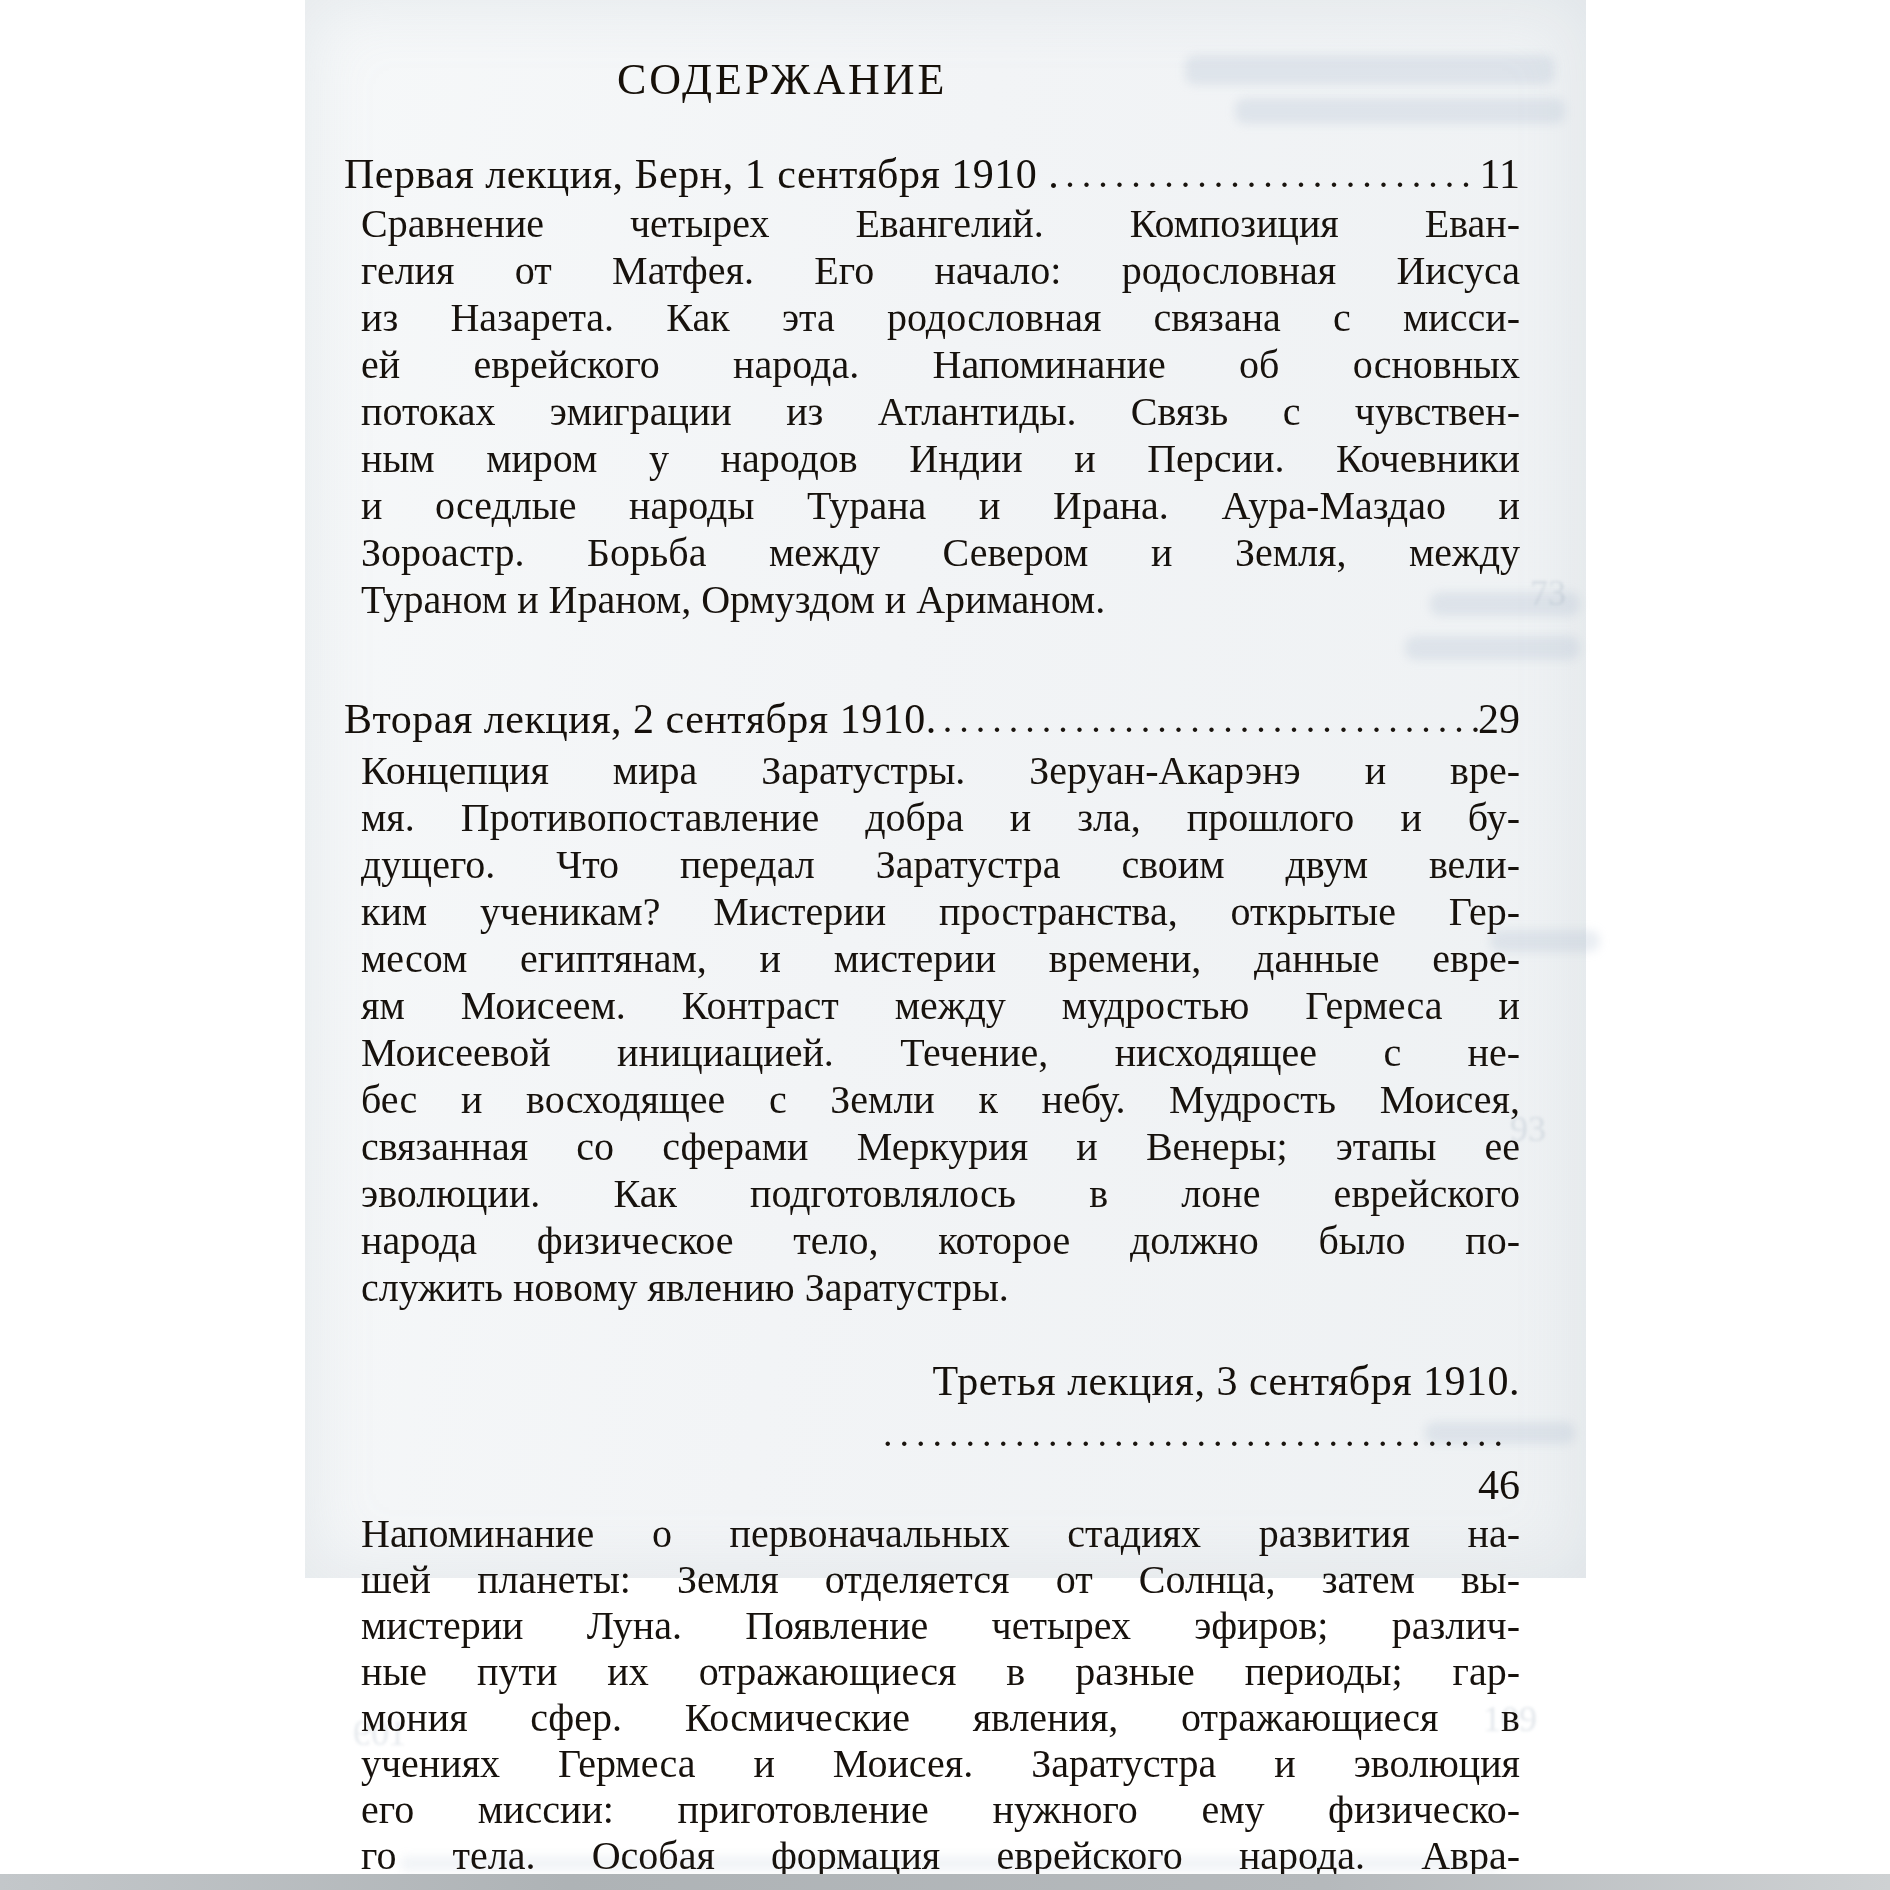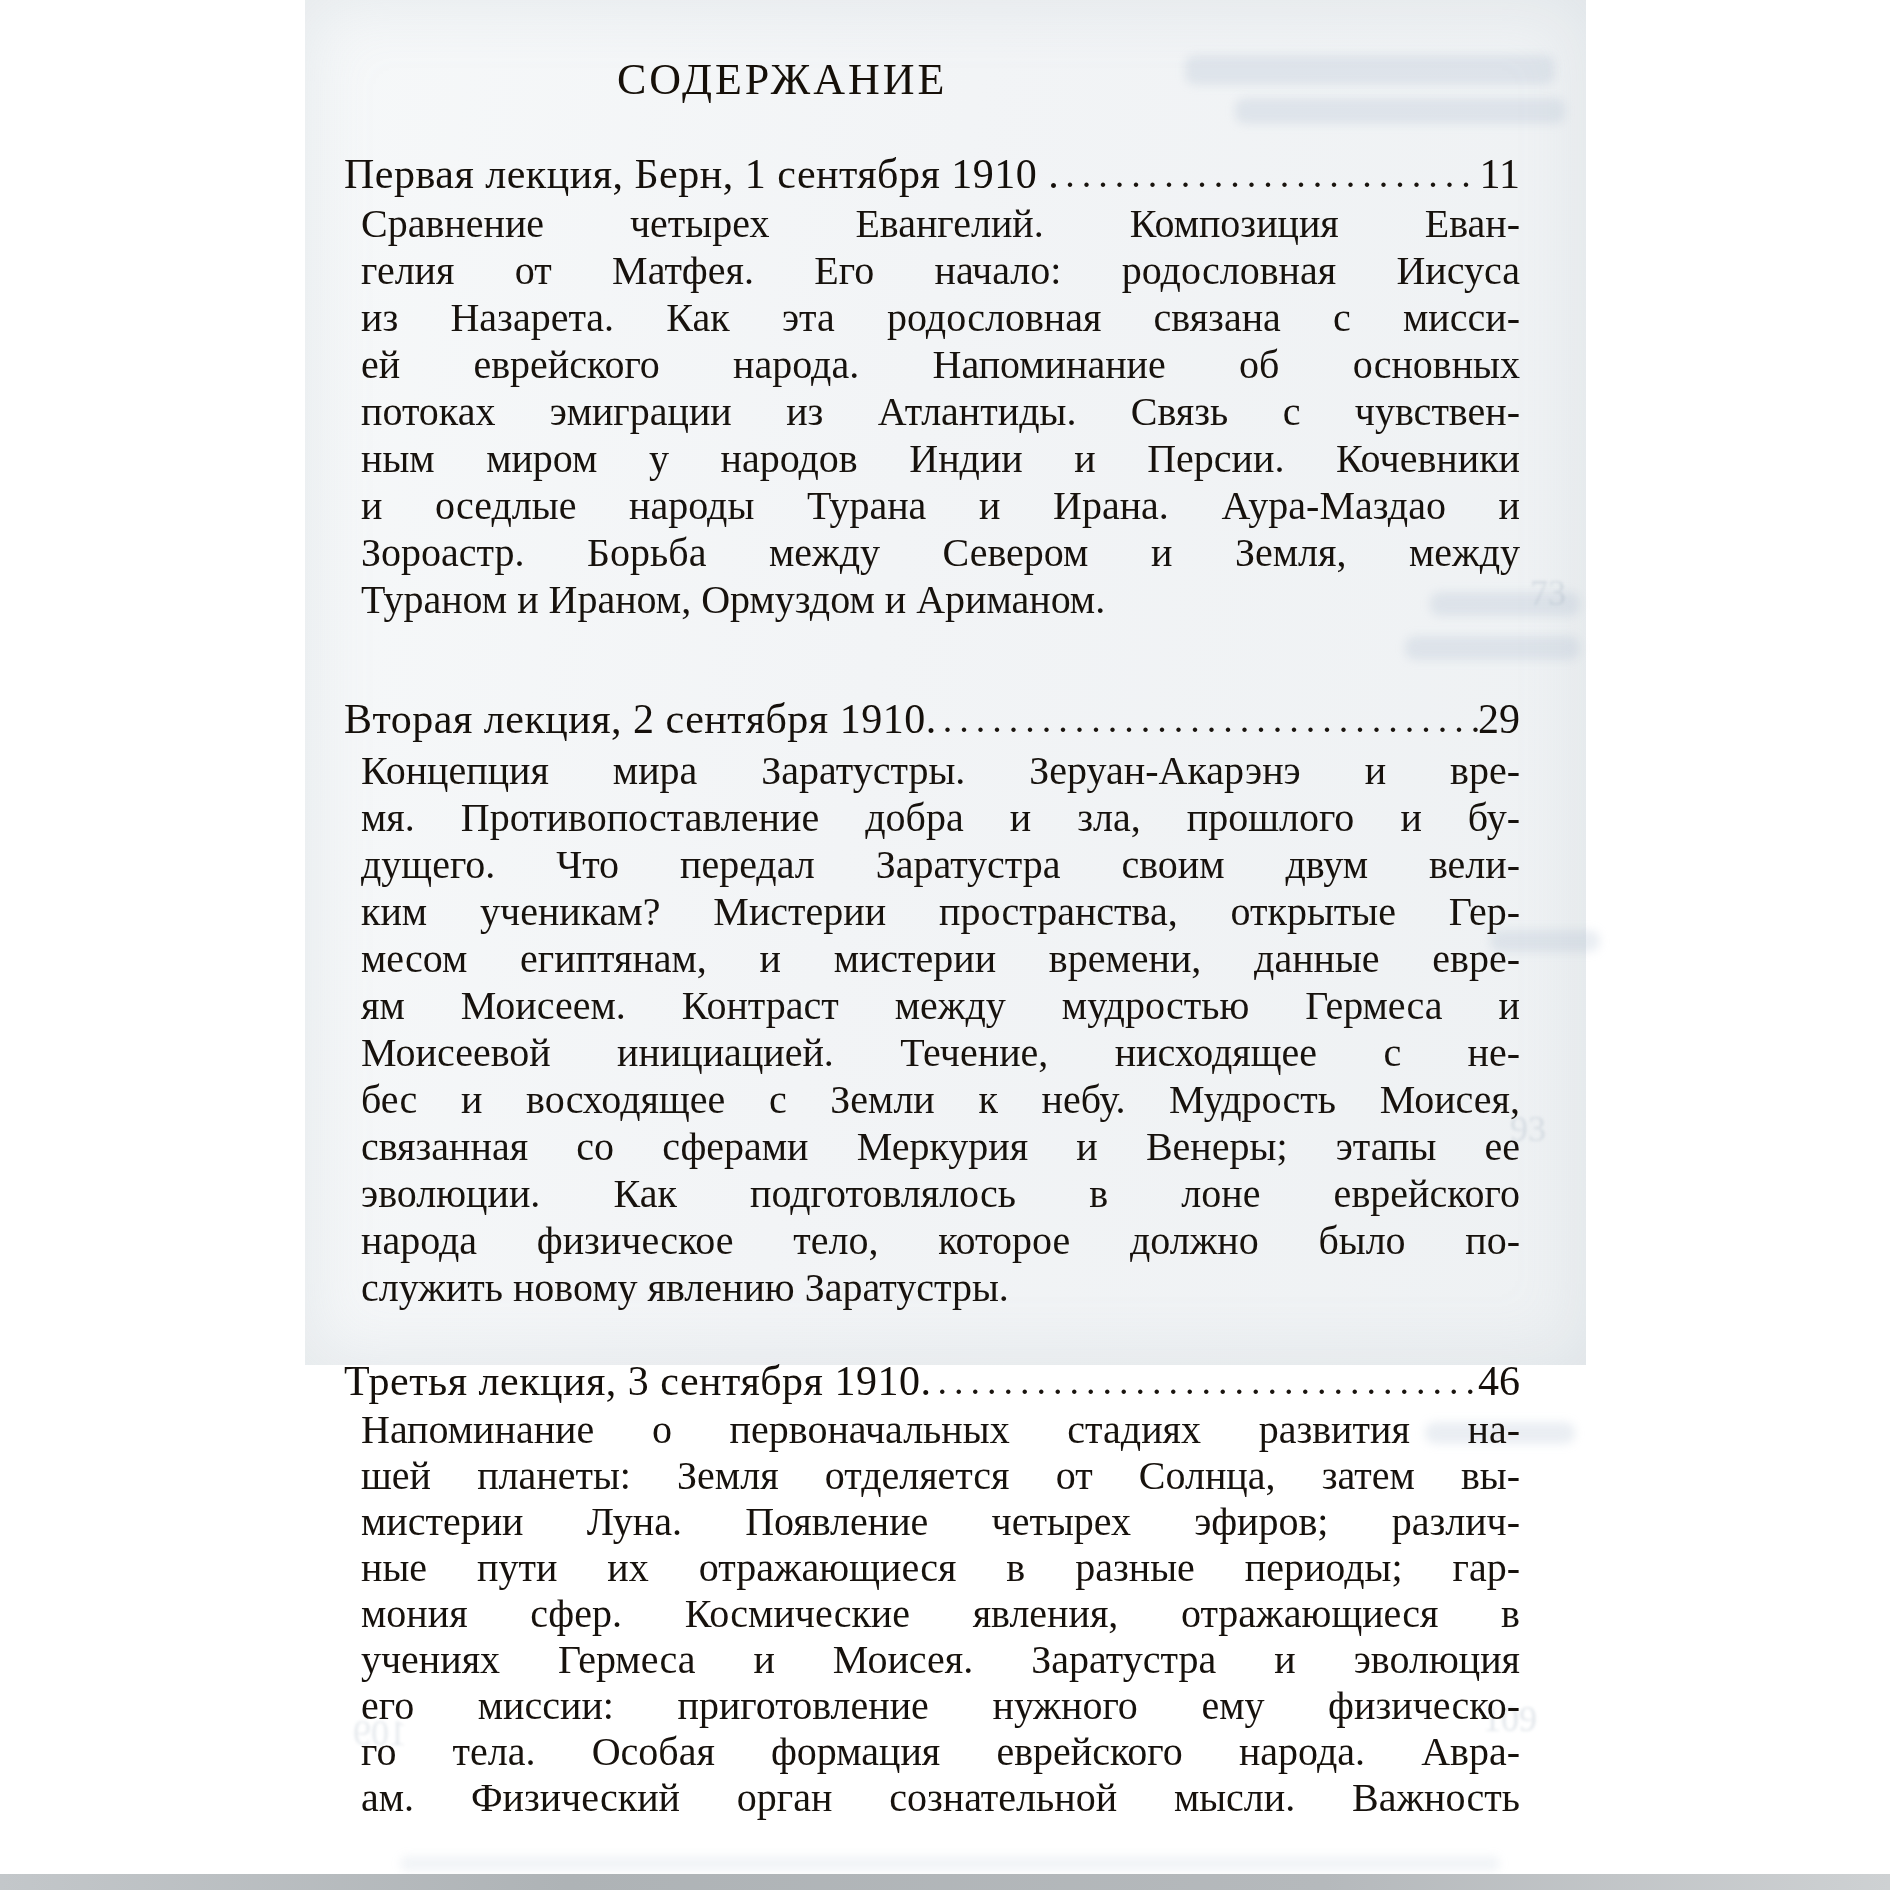--- a/index.html
+++ b/index.html
@@ -16,21 +16,21 @@
     inset: 0;
     width: 1890px;
     height: 1890px;
   }
   
   .book-page {
     position: absolute;
     left: 305px;
     top: 0;
     width: 1281px;
-    height: 1365px;
+    height: 1578px;
     background: linear-gradient(100deg, #f6f8f9 0%, #f2f4f6 45%, #eef1f3 100%);
     box-shadow: inset 0 0 70px rgba(150,165,180,0.18);
   }
   .page-content {
     position: absolute;
     left: 14px;
     right: 66px;
     top: 0;
     color: #17120d;
   }
@@ -58,21 +58,21 @@
     overflow: hidden;
     white-space: nowrap;
     font-size: 38px;
     letter-spacing: 7px;
     padding: 0 10px 0 6px;
     color: #1a140e;
   }
   .entry-heading .pagenum { flex: 0 0 auto; font-size: 42px; }
   .h1 { margin-top: 40px; }
   .h2 { margin-top: 70px; }
-  .h3 { margin-top: 44px; }
+  .h3 { margin-top: 44px; flex-direction: column; }
   .para {
     margin-left: 42px;
     font-size: 40px;
     line-height: 47px;
     color: #17120d;
   }
   .para.p2 { margin-top: 2px; }
   .para.p3 { line-height: 46px; }
   .tline {
     text-align: justify;

